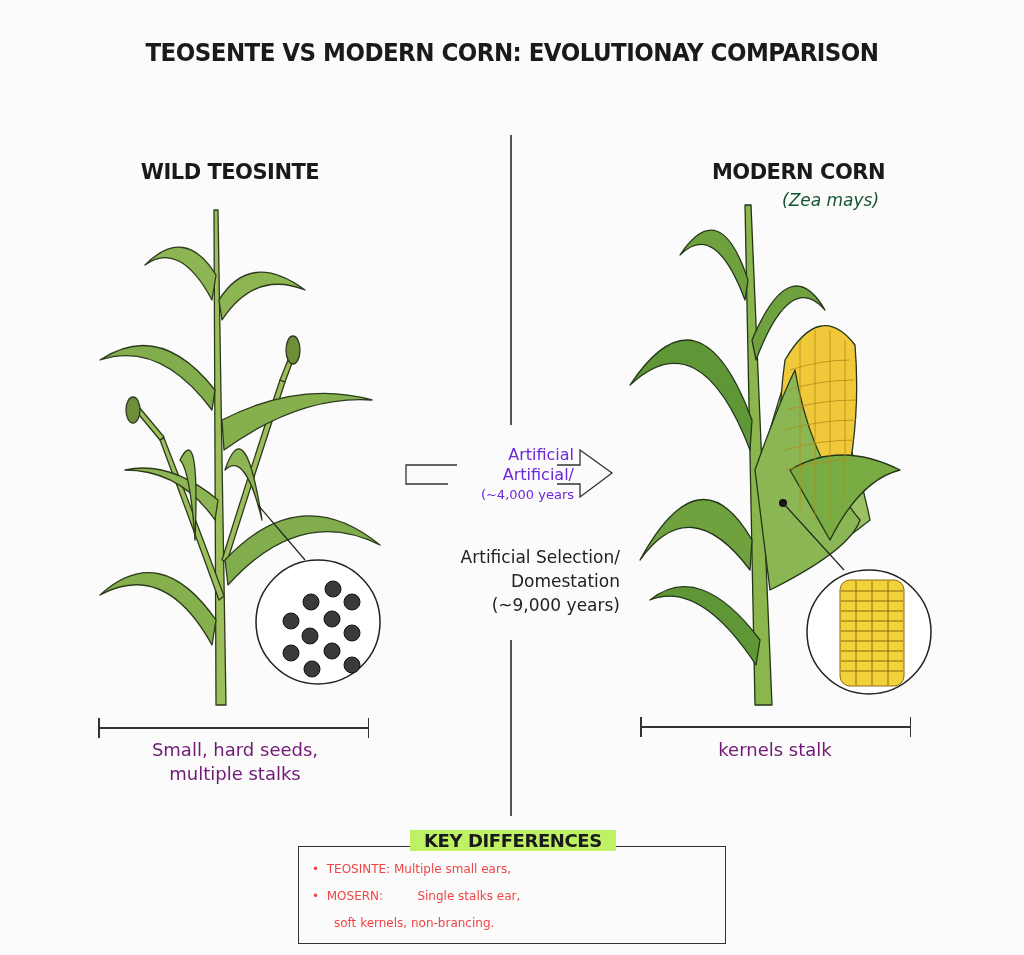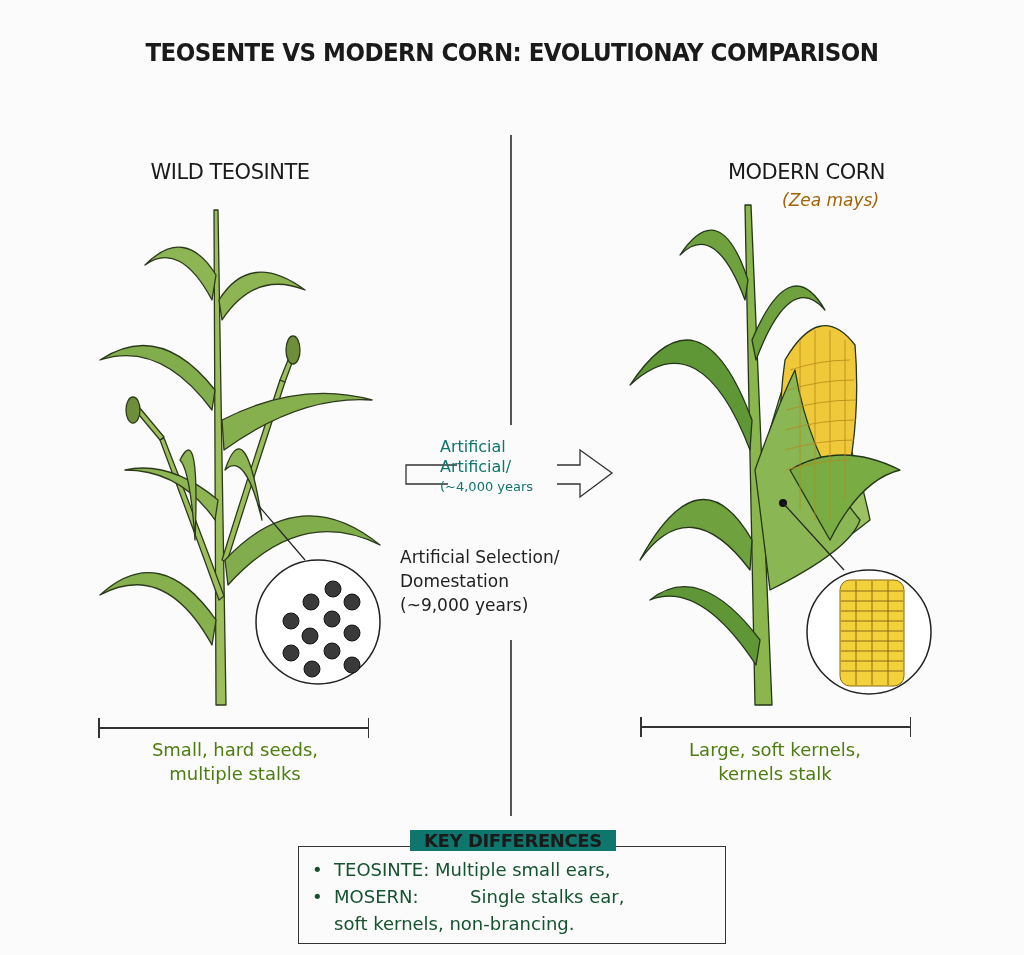--- a/index.html
+++ b/index.html
@@ -1,33 +1,33 @@
 <!DOCTYPE html>
 <html><head>
 <meta charset="utf-8">
 <style>
   html, body { margin: 0; padding: 0; background: #fbfbfb; }
   body { width: 1024px; height: 955px; position: relative; overflow: hidden;
          font-family: "DejaVu Sans", "Liberation Sans", sans-serif; color: #1a1a1a; }
   .abs { position: absolute; }
   .title { left: 0; width: 1024px; top: 38px; text-align: center; font-weight: bold;
            font-size: 25px; letter-spacing: -0.6px; transform: scaleX(0.92); }
-  .heading { font-weight: normal; font-size: 21px; letter-spacing: -0.5px; text-align: center; }
-  .sci { font-style: italic; font-size: 17px; color: #a16207; }
-  .caption { font-size: 18px; text-align: center; line-height: 24px; color: #4d7c0f; }
+  .heading { font-weight: bold; font-size: 21px; letter-spacing: -0.5px; text-align: center; }
+  .sci { font-style: italic; font-size: 17px; color: #14532d; }
+  .caption { font-size: 18px; text-align: center; line-height: 24px; color: #701a75; }
   .divider { left: 510px; width: 1.5px; background: #555; }
-  .arrow-text { font-size: 16px; text-align: left; line-height: 20px; color: #0f766e; }
+  .arrow-text { font-size: 16px; text-align: right; line-height: 20px; color: #6d28d9; margin-top: 8px; }
   .arrow-text .small { font-size: 13px; }
-  .mid-text { font-size: 17px; text-align: left; line-height: 24px; color: #222; }
+  .mid-text { font-size: 17px; text-align: right; line-height: 24px; color: #222; }
   .scale-bar { height: 1.5px; background: #333; }
   .scale-bar::before, .scale-bar::after { content: ""; position: absolute; top: -9px; width: 1.5px; height: 20px; background: #333; }
   .scale-bar::before { left: 0; } .scale-bar::after { right: 0; }
   .key-box { left: 298px; top: 846px; width: 428px; height: 98px; border: 1.5px solid #333; box-sizing: border-box; }
-  .key-title { left: 410px; top: 830px; padding: 0 14px; background: #0f766e; font-weight: bold; font-size: 18px; letter-spacing: -0.4px; }
-  .key-list { left: 312px; top: 856px; font-size: 18px; line-height: 27px; color: #14532d; }
+  .key-title { left: 410px; top: 830px; padding: 0 14px; background: #bef264; font-weight: bold; font-size: 18px; letter-spacing: -0.4px; }
+  .key-list { left: 312px; top: 856px; font-size: 12px; line-height: 27px; color: #ef4444; }
   .key-list .row { white-space: pre; }
   svg { position: absolute; overflow: visible; }
 </style>
 </head>
 <body>
 
 <div class="abs title">TEOSENTE VS MODERN CORN: EVOLUTIONAY COMPARISON</div>
 
 <div class="abs heading" style="left:120px; top:160px; width:220px;">WILD TEOSINTE</div>
 
@@ -151,21 +151,20 @@
 </div>
 
 <div class="abs scale-bar" style="left:98px; top:727px; width:271px;"></div>
 <div class="abs scale-bar" style="left:640px; top:726px; width:271px;"></div>
 
 <div class="abs caption" style="left:120px; top:738px; width:230px;">
   <div>Small, hard seeds,</div>
   <div>multiple stalks</div>
 </div>
 <div class="abs caption" style="left:660px; top:738px; width:230px;">
-  <div>Large, soft kernels,</div>
   <div>kernels stalk</div>
 </div>
 
 <div class="abs key-box"></div>
 <div class="abs key-title">KEY DIFFERENCES</div>
 <div class="abs key-list">
   <div class="row"><span>•</span>  <span>TEOSINTE: Multiple small ears,</span></div>
   <div class="row"><span>•</span>  <span>MOSERN:         Single stalks ear,</span></div>
   <div class="row" style="padding-left:22px">soft kernels, non-brancing.</div>
 </div>

